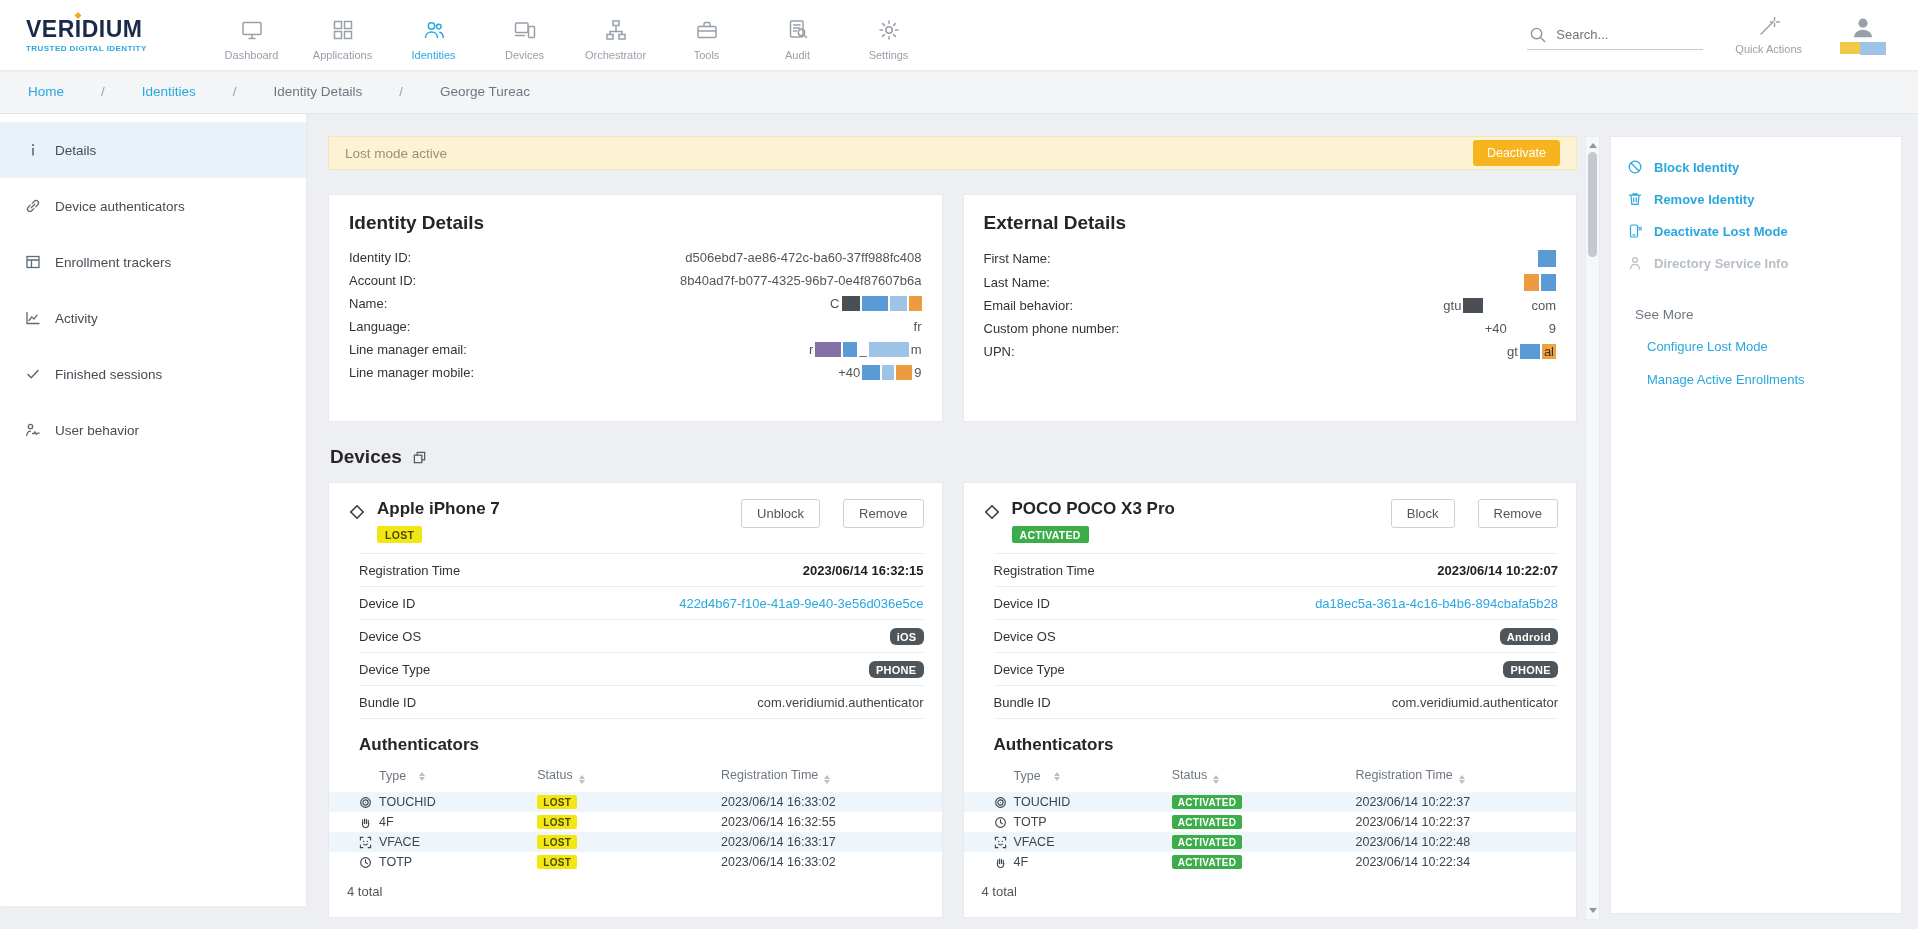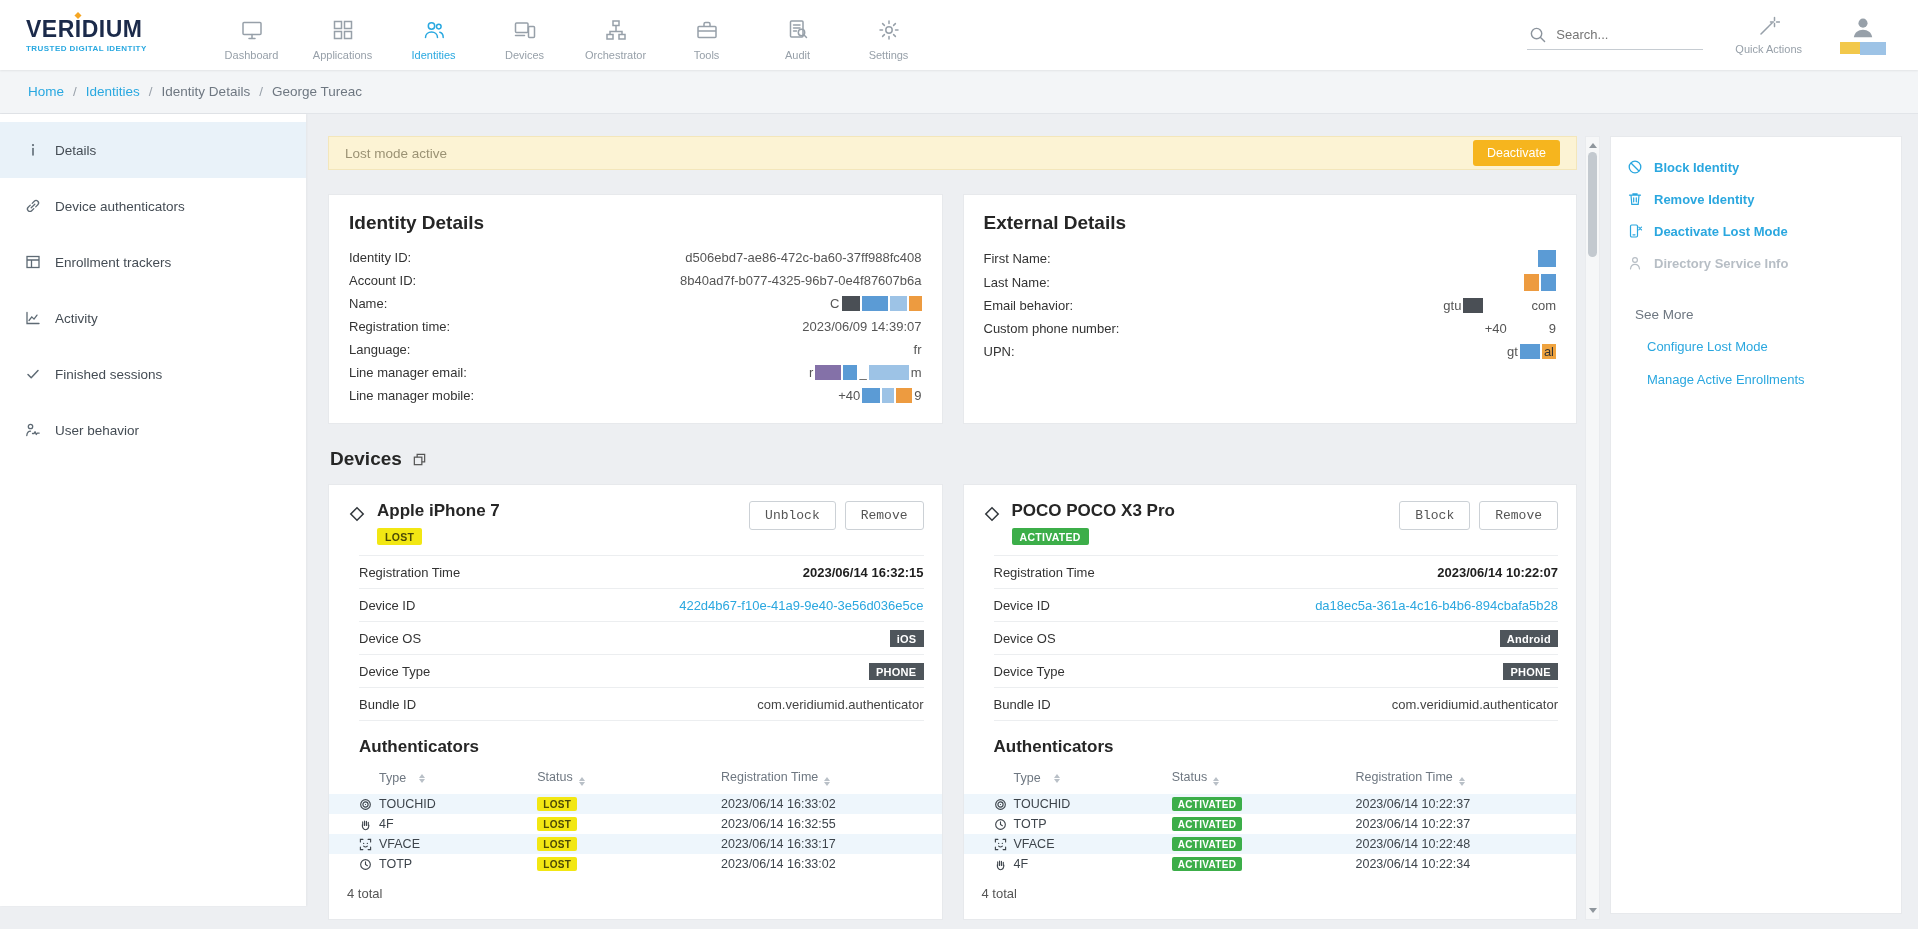--- a/index.html
+++ b/index.html
@@ -19,21 +19,21 @@
   .nav-item { width:91px; display:flex; flex-direction:column; align-items:center; gap:7px; padding-top:8px; color:#97a0a9; font-size:11px; cursor:pointer; }
   .nav-item.active { color:#29a8e0; }
   .topnav-right { margin-left:auto; display:flex; align-items:center; gap:32px; }
   .search-box { display:flex; align-items:center; gap:10px; border-bottom:1px solid #c6ccd2; padding:6px 2px; width:176px; color:#8b939c; }
   .search-box input { border:0; outline:0; background:transparent; font-size:13px; color:#555; width:132px; font-family:inherit; }
   .quick-actions { display:flex; flex-direction:column; align-items:center; gap:6px; color:#97a0a9; font-size:11px; cursor:pointer; }
   .avatar-wrap { display:flex; flex-direction:column; align-items:center; width:58px; color:#97a0a9; cursor:pointer; }
   .avatar-redact { display:flex; margin-top:1px; }
 
   
-  .breadcrumb-bar { height:44px; background:#f3f5f7; border-bottom:1px solid #e2e5e9; display:flex; align-items:center; padding:0 28px; font-size:13.5px; }
+  .breadcrumb-bar { height:44px; background:#f3f5f7; border-bottom:1px solid #e2e5e9; display:flex; align-items:center; padding:0 28px; font-size:13.5px;gap:28px; }
   .crumb { color:#29a8e0; cursor:pointer; }
   .crumb.muted { color:#6e7781; cursor:default; }
   .crumb-sep { color:#9aa2ab; margin:0 9px; }
 
   
   .content { display:flex; height:815px; align-items:flex-start; }
   .sidebar { width:306px; background:#fff; height:792px; padding-top:8px; flex-shrink:0; box-shadow:1px 0 2px rgba(0,0,0,.04); }
   .side-item { display:flex; align-items:center; gap:13px; height:56px; padding:0 24px; font-size:13.5px; color:#444c54; cursor:pointer; }
   .side-item.active { background:#e9f2f9; }
   .side-icon { width:18px; display:flex; justify-content:center; color:#5e6a74; }
@@ -68,28 +68,28 @@
   .devices-header { display:flex; align-items:center; gap:10px; margin:24px 0 14px 2px; color:#555; }
   .devices-header .t { font-size:19px; font-weight:bold; color:#262626; }
   .devices-grid { display:grid; grid-template-columns:1fr 1fr; gap:20px; }
   .device-card { background:#fff; border:1px solid #e7e9ec; padding:16px 0 14px; }
   .device-head { display:flex; align-items:flex-start; padding:0 18px 10px; }
   .device-icon { margin:3px 10px 0 0; color:#33383d; }
   .device-name { font-size:17px; font-weight:bold; color:#262626; }
   .badge { display:inline-block; font-size:10.5px; font-weight:bold; padding:2.5px 8px; border-radius:2px; margin-top:7px; letter-spacing:.3px; }
   .badge-lost { background:#f2e713; color:#4c4a06; }
   .badge-activated { background:#3cae49; color:#fff; }
-  .device-buttons { margin-left:auto; display:flex; gap:9px;font-family:Liberation Mono, monospace; }
+  .device-buttons { margin-left:auto; display:flex; gap:23px; }
   .btn-outline { background:#fff; border:1px solid #ccd1d6; border-radius:3px; color:#555; font-size:13px; padding:6px 15px; cursor:pointer; }
   .device-field { display:flex; align-items:center; margin:0 18px 0 30px; padding:8.5px 0; border-bottom:1px solid #eceef0; font-size:13px; color:#333; }
   .device-field.first { border-top:1px solid #eceef0; }
   .df-value { margin-left:auto; color:#444; }
   .df-value.bold { font-weight:bold; color:#1e1e1e; }
   .df-value.link { color:#2aa7df; cursor:pointer; text-decoration:none; }
-  .badge-dark { background:#4e555b; color:#fff; font-size:11px; font-weight:bold; padding:2.5px 7px; border-radius:0; letter-spacing:.3px; }
+  .badge-dark { background:#4e555b; color:#fff; font-size:11px; font-weight:bold; padding:2.5px 7px; border-radius:6px; letter-spacing:.3px; }
   .auth-title { font-size:17px; font-weight:bold; color:#262626; margin:16px 18px 10px 30px; }
   .auth-header { display:flex; align-items:center; font-size:12.5px; color:#6e7781; padding:3px 0 8px; }
   .auth-header .col-type { padding-left:50px; }
   .auth-row { display:flex; align-items:center; font-size:12.5px; color:#3d444b; padding:2.5px 0; min-height:20px; }
   .auth-row.odd { background:#eef6fc; }
   .col-type { width:34%; padding-left:30px; display:flex; align-items:center; gap:7px; color:inherit; }
   .col-status { width:30%; }
   .col-time { flex:1; }
   .badge-sm { display:inline-block; font-size:10px; font-weight:bold; padding:1.5px 6px; border-radius:2px; letter-spacing:.3px; }
   .badge-sm.lost { background:#f2e713; color:#4c4a06; }
@@ -339,24 +339,20 @@
           <span class="field-label">Name:</span>
           <span class="field-value">
             <span>C</span>
             <span class="rd rd-dark" style="width:18px"></span>
             <span class="rd rd-blue" style="width:26px"></span>
             <span class="rd rd-lblue" style="width:17px"></span>
             <span class="rd rd-orange" style="width:13px"></span>
           </span>
         </div>
         <div class="field-row">
-          <span class="field-label">Registration time:</span>
-          <span class="field-value">2023/06/09 14:39:07</span>
-        </div>
-        <div class="field-row">
           <span class="field-label">Language:</span>
           <span class="field-value">fr</span>
         </div>
         <div class="field-row">
           <span class="field-label">Line manager email:</span>
           <span class="field-value">
             <span>r</span>
             <span class="rd rd-purple" style="width:26px"></span>
             <span class="rd rd-blue" style="width:14px"></span>
             <span>_</span>

